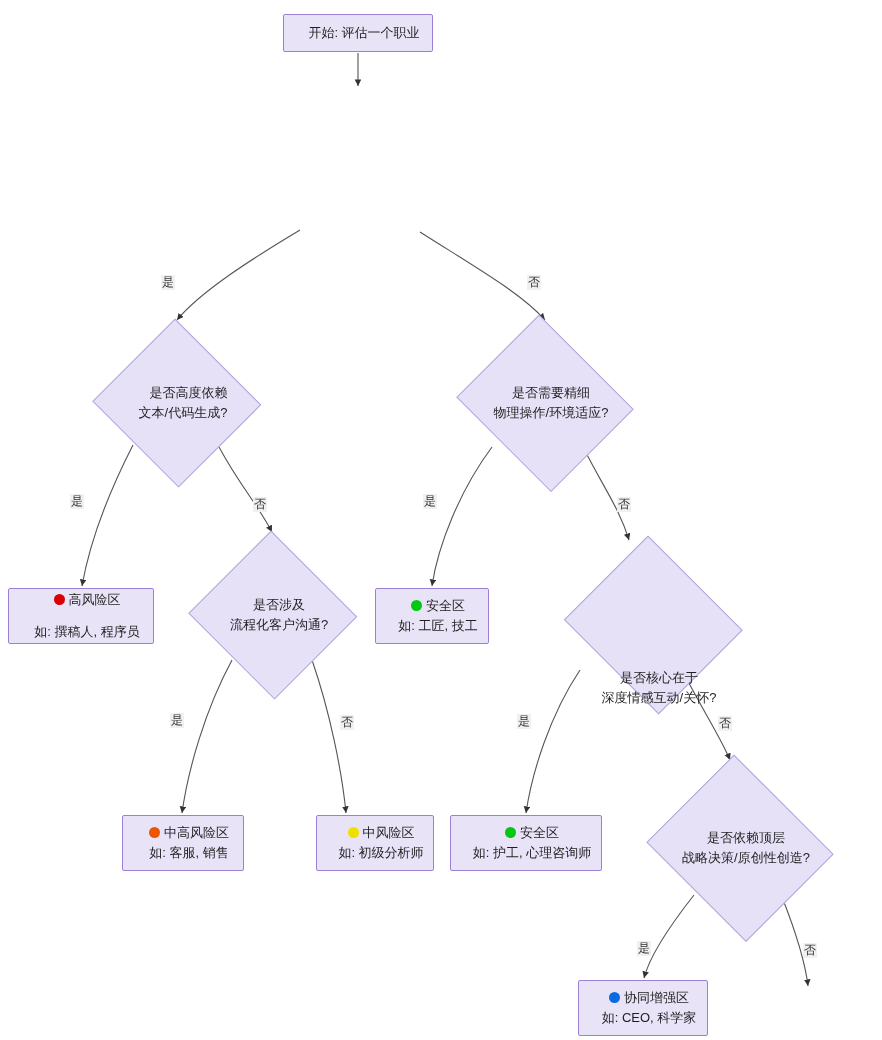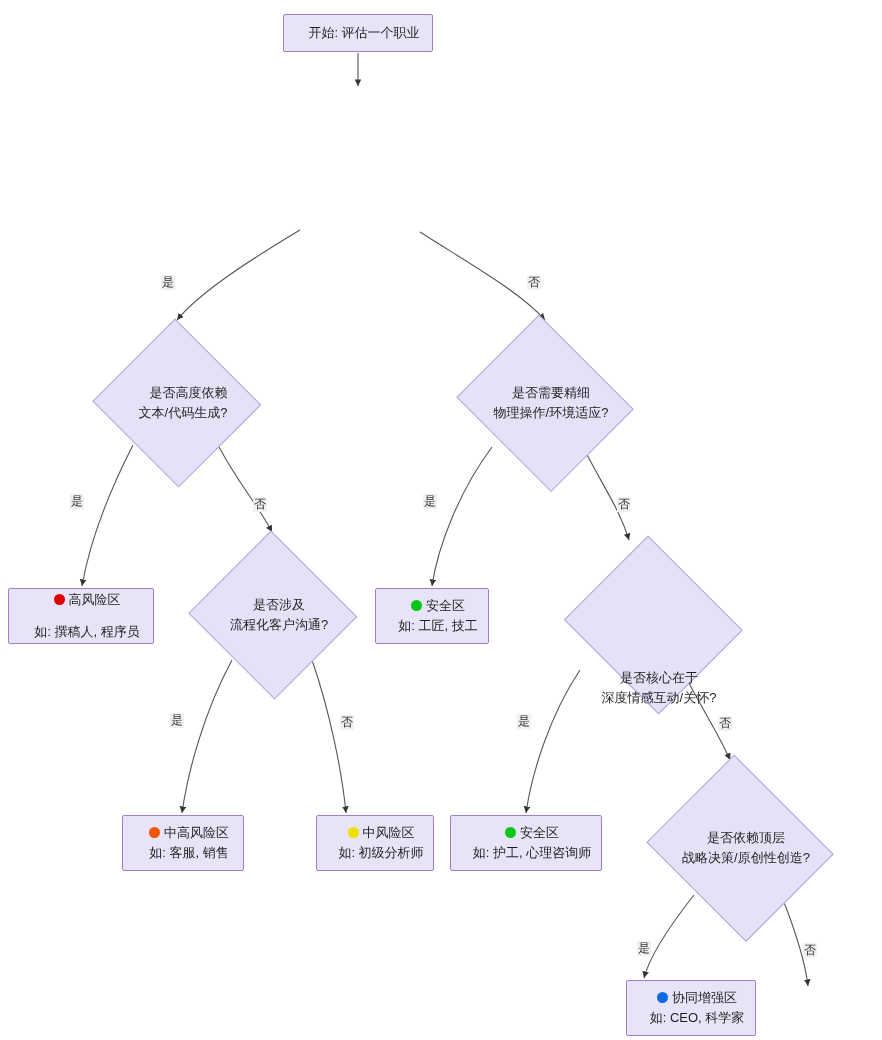--- a/index.html
+++ b/index.html
@@ -209,21 +209,21 @@
   </div>
 
   <div class="node diamond" id="n-q6" style="left: 642px; top: 762px; width: 196px; height: 172px;">
     <div class="dia-shape"></div>
     <div class="dia-text">
       <span class="line">是否依赖顶层</span>
       <span class="line">战略决策/原创性创造?</span>
     </div>
   </div>
 
-  <div class="node rect" id="n-raug" style="left: 578px; top: 980px; width: 130px; height: 56px; margin-left: 48px;">
+  <div class="node rect" id="n-raug" style="left: 578px; top: 980px; width: 130px; height: 56px;">
     <span class="line">
       <span class="dot" id="d-raug" style="background: rgb(10, 106, 224);"></span><span>协同增强区</span>
     </span>
     <span class="line">如: CEO, 科学家</span>
   </div>
 
 
   <div id="edge-label-layer">
       <div class="edge-label" style="left: 161px; top: 275px; background: rgb(240, 240, 240);">是</div>
       <div class="edge-label" style="left: 527px; top: 275px; background: rgb(240, 240, 240);">否</div>

